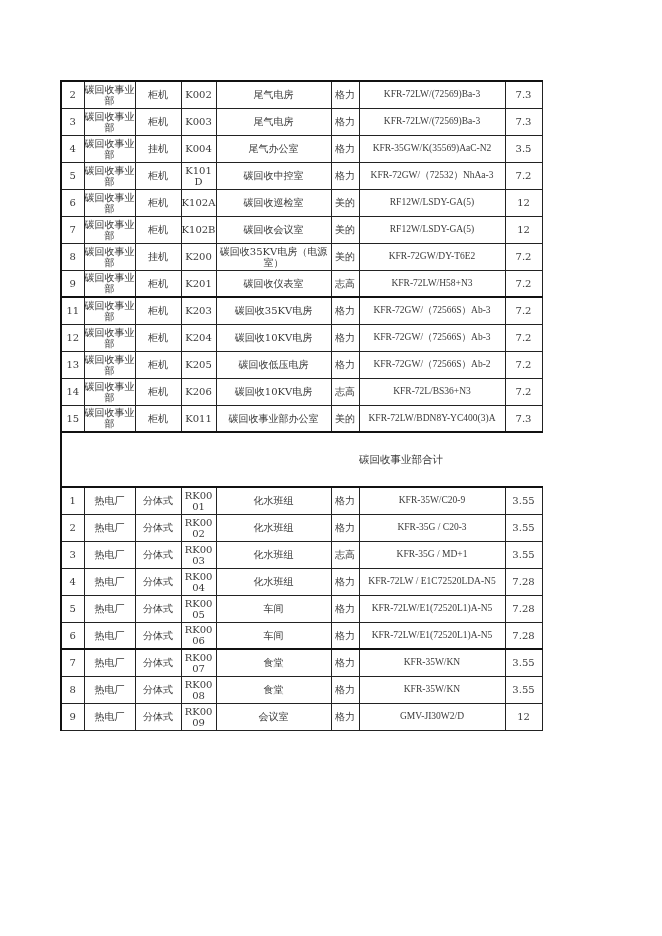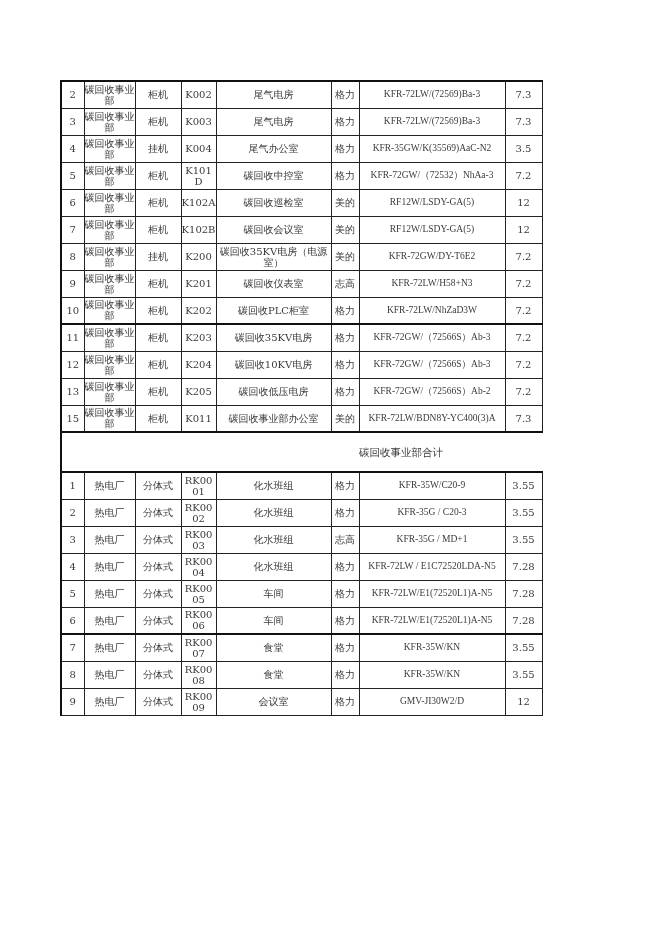--- a/index.html
+++ b/index.html
@@ -107,30 +107,20 @@
         <tr>
     <td class="first">9</td>
     <td class="wrap">碳回收事业部</td>
     <td>柜机</td>
     <td class="wrap">K201</td>
     <td class="wrap">碳回收仪表室</td>
     <td>志高</td>
     <td class="model">KFR-72LW/H58+N3</td>
     <td>7.2</td>
   </tr>
-        <tr>
-    <td class="first">10</td>
-    <td class="wrap">碳回收事业部</td>
-    <td>柜机</td>
-    <td class="wrap">K202</td>
-    <td class="wrap">碳回收PLC柜室</td>
-    <td>格力</td>
-    <td class="model">KFR-72LW/NhZaD3W</td>
-    <td>7.2</td>
-  </tr>
         <tr class="thick-top">
     <td class="first">11</td>
     <td class="wrap">碳回收事业部</td>
     <td>柜机</td>
     <td class="wrap">K203</td>
     <td class="wrap">碳回收35KV电房</td>
     <td>格力</td>
     <td class="model">KFR-72GW/（72566S）Ab-3</td>
     <td>7.2</td>
   </tr>
@@ -148,32 +138,42 @@
     <td class="first">13</td>
     <td class="wrap">碳回收事业部</td>
     <td>柜机</td>
     <td class="wrap">K205</td>
     <td class="wrap">碳回收低压电房</td>
     <td>格力</td>
     <td class="model">KFR-72GW/（72566S）Ab-2</td>
     <td>7.2</td>
   </tr>
         <tr>
+    <td class="first">14</td>
+    <td class="wrap">碳回收事业部</td>
+    <td>柜机</td>
+    <td class="wrap">K206</td>
+    <td class="wrap">碳回收10KV电房</td>
+    <td>志高</td>
+    <td class="model">KFR-72L/BS36+N3</td>
+    <td>7.2</td>
+  </tr>
+        <tr>
     <td class="first">15</td>
     <td class="wrap">碳回收事业部</td>
     <td>柜机</td>
     <td class="wrap">K011</td>
     <td class="wrap">碳回收事业部办公室</td>
     <td>美的</td>
     <td class="model">KFR-72LW/BDN8Y-YC400(3)A</td>
     <td>7.3</td>
   </tr>
       </tbody>
     <tbody>
-      <tr class="thick-top total-row" style="height:40px">
+      <tr class="thick-top total-row" style="height:55px">
         <td class="first" colspan="6"></td>
         <td colspan="2" class="total-label" style="border-right:none;">碳回收事业部合计</td>
       </tr>
     </tbody>
     <tbody id="s2">
         <tr class="thick-top">
     <td class="first">1</td>
     <td class="wrap">热电厂</td>
     <td>分体式</td>
     <td class="wrap">RK0001</td>

